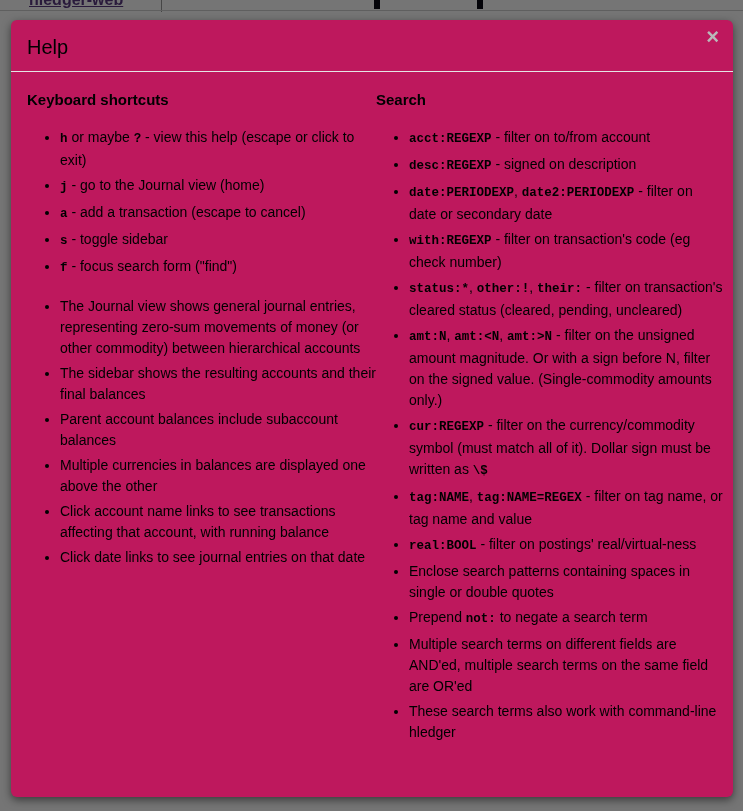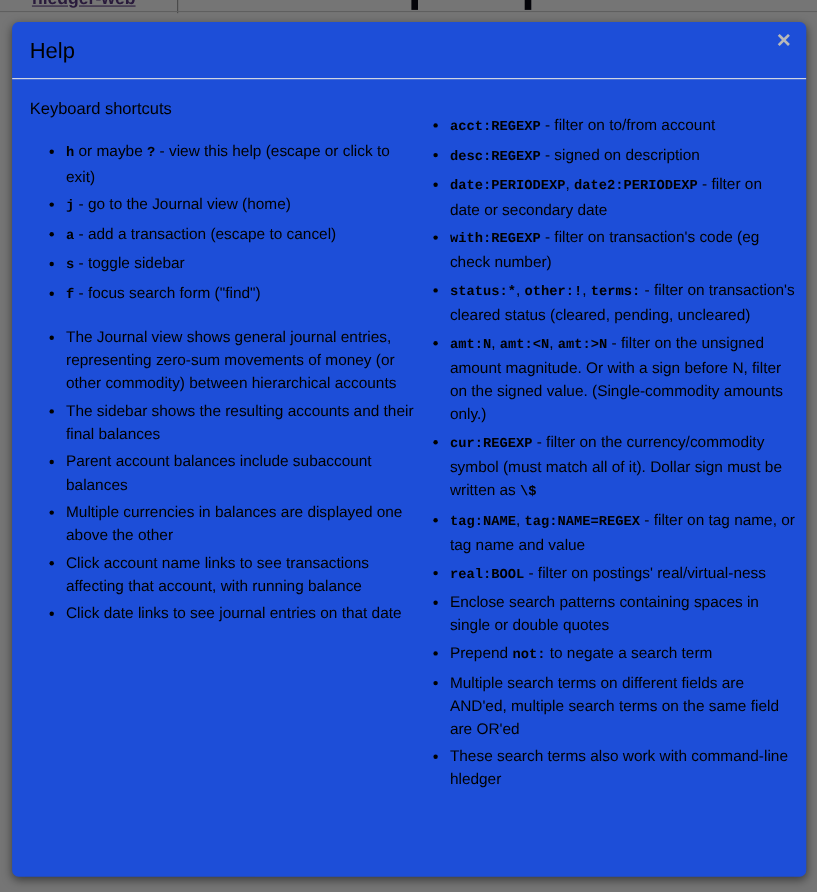--- a/index.html
+++ b/index.html
@@ -29,21 +29,21 @@
   .bg-title-stem { position:absolute; top:0; background:#0a0a14; }
   .stem-1 { left:374px; width:6px; height:9px; }
   .stem-2 { left:477px; width:6px; height:9px; }
 
   
   .backdrop { position:absolute; inset:0; background:rgba(0,0,0,0.54); }
 
   
   .modal {
     position:absolute; left:11px; top:20px; width:722px; height:777px;
-    background:#1d4ed8; border-radius:6px;
+    background:#be185d; border-radius:6px;
     box-shadow:0 3px 9px rgba(0,0,0,0.5);
     overflow:hidden;
   }
   .modal-header {
     height:52px; padding:12px 16px 8px 16px;
     border-bottom:1px solid #e5e5e5;
     position:relative;
   }
   .modal-title {
     font-size:20px; font-weight:400; color:#000; line-height:30px;
@@ -57,21 +57,21 @@
   }
   .modal-body {
     display:flex; align-items:flex-start;
     padding:14px 10px 0 16px;
     font-size:14px; color:#000;
   }
   .col-left  { width:349px; flex:none; }
   .col-right { flex:1; min-width:0; }
 
   .sec-heading {
-    font-size:15px; font-weight:normal; color:#000;
+    font-size:15px; font-weight:bold; color:#000;
     margin-top:4px; line-height:20px;
   }
   .sec-heading + ul + .sec-heading { margin-top:16px; }
 
   .help-col ul {
     margin:17px 0 6px 0;
     padding-left:33px;
     list-style:disc;
   }
   .help-col li {
@@ -116,26 +116,27 @@
         <ul>
           <li><span>The Journal view shows general journal entries, representing zero-sum movements of money (or other commodity) between hierarchical accounts</span></li>
           <li><span>The sidebar shows the resulting accounts and their final balances</span></li>
           <li><span>Parent account balances include subaccount balances</span></li>
           <li><span>Multiple currencies in balances are displayed one above the other</span></li>
           <li><span>Click account name links to see transactions affecting that account, with running balance</span></li>
           <li><span>Click date links to see journal entries on that date</span></li>
         </ul>
       </div>
     <div class="help-col col-right">
+        <div class="sec-heading">Search</div>
         <ul>
           <li><code>acct:REGEXP</code><span> - filter on to/from account</span></li>
           <li><code>desc:REGEXP</code><span> - signed on description</span></li>
           <li><code>date:PERIODEXP</code><span>, </span><code>date2:PERIODEXP</code><span> - filter on date or secondary date</span></li>
           <li><code>with:REGEXP</code><span> - filter on transaction's code (eg check number)</span></li>
-          <li><code>status:*</code><span>, </span><code>other:!</code><span>, </span><code>terms:</code><span> - filter on transaction's cleared status (cleared, pending, uncleared)</span></li>
+          <li><code>status:*</code><span>, </span><code>other:!</code><span>, </span><code>their:</code><span> - filter on transaction's cleared status (cleared, pending, uncleared)</span></li>
           <li><code>amt:N</code><span>, </span><code>amt:&lt;N</code><span>, </span><code>amt:&gt;N</code><span> - filter on the unsigned amount magnitude. Or with a sign before N, filter on the signed value. (Single-commodity amounts only.)</span></li>
           <li><code>cur:REGEXP</code><span> - filter on the currency/commodity symbol (must match all of it). Dollar sign must be written as </span><code>\$</code></li>
           <li><code>tag:NAME</code><span>, </span><code>tag:NAME=REGEX</code><span> - filter on tag name, or tag name and value</span></li>
           <li><code>real:BOOL</code><span> - filter on postings' real/virtual-ness</span></li>
           <li><span>Enclose search patterns containing spaces in single or double quotes</span></li>
           <li><span>Prepend </span><code>not:</code><span> to negate a search term</span></li>
           <li><span>Multiple search terms on different fields are AND'ed, multiple search terms on the same field are OR'ed</span></li>
           <li><span>These search terms also work with command-line hledger</span></li>
         </ul>
       </div>

